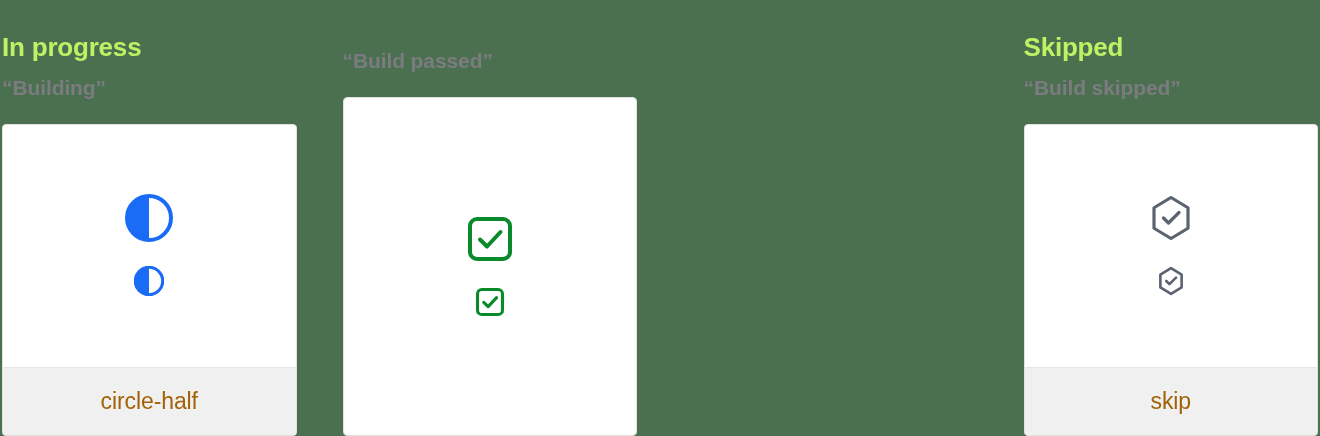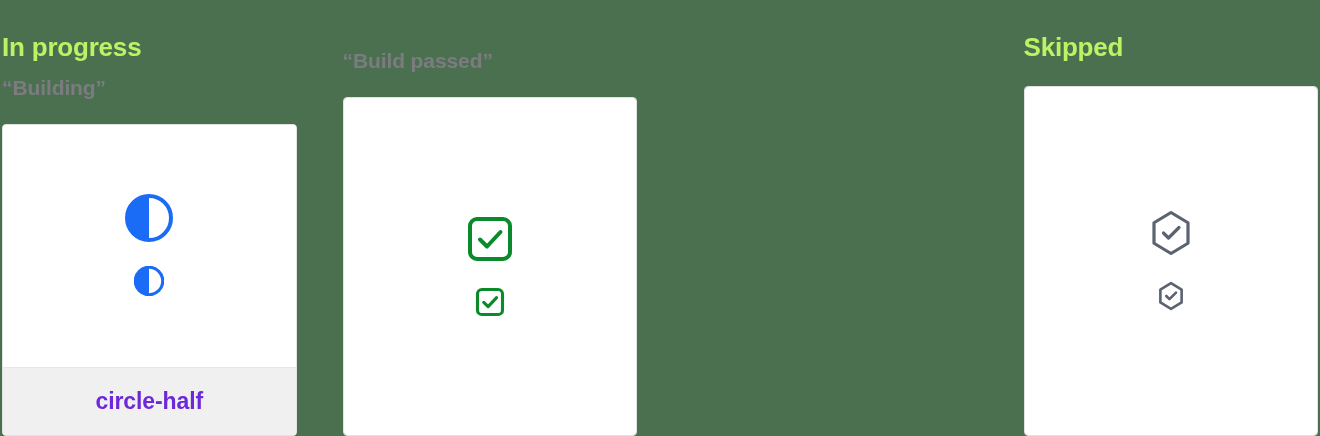--- a/index.html
+++ b/index.html
@@ -89,22 +89,22 @@
     background: #f0f0f0;
     border-top: 1px solid #e6e6e6;
     min-height: 68px;
     display: flex;
     align-items: center;
     justify-content: center;
   }
 
   .foot-label {
     font-size: 23px;
-    font-weight: bold;
-    color: #6d28d9;
+    font-weight: normal;
+    color: #a16207;
     letter-spacing: -0.1px;
   }
 </style>
 </head>
 <body>
 
 <div class="board">
 
   <div class="column">
     <div class="col-head">
@@ -153,32 +153,36 @@
       </div>
     </div>
   </div>
 
   <div class="column">
   </div>
 
   <div class="column">
     <div class="col-head">
       <div class="col-title">Skipped</div>
+      <div class="col-sub">“Build skipped”</div>
     </div>
     <div class="card">
       <div class="card-body">
         <div class="icon-slot icon-lg">
           <svg viewBox="0 0 48 48" aria-hidden="true">
             <path d="M24 3.5 L41 13.75 L41 34.25 L24 44.5 L7 34.25 L7 13.75 Z" fill="none" stroke="#5b6270" stroke-width="3.2" stroke-linejoin="round"></path>
             <path d="M16.5 24 L21.5 29 L32 18.5" fill="none" stroke="#5b6270" stroke-width="3.2" stroke-linecap="round" stroke-linejoin="round"></path>
           </svg>
         </div>
         <div class="icon-slot icon-sm">
           <svg viewBox="0 0 48 48" aria-hidden="true">
             <path d="M24 3.5 L41 13.75 L41 34.25 L24 44.5 L7 34.25 L7 13.75 Z" fill="none" stroke="#5b6270" stroke-width="4.2" stroke-linejoin="round"></path>
             <path d="M16.5 24 L21.5 29 L32 18.5" fill="none" stroke="#5b6270" stroke-width="4.2" stroke-linecap="round" stroke-linejoin="round"></path>
           </svg>
         </div>
       </div>
+      <div class="card-foot">
+        <span class="foot-label">skip</span>
+      </div>
     </div>
   </div>
 
 </div>
 
 </body></html>

